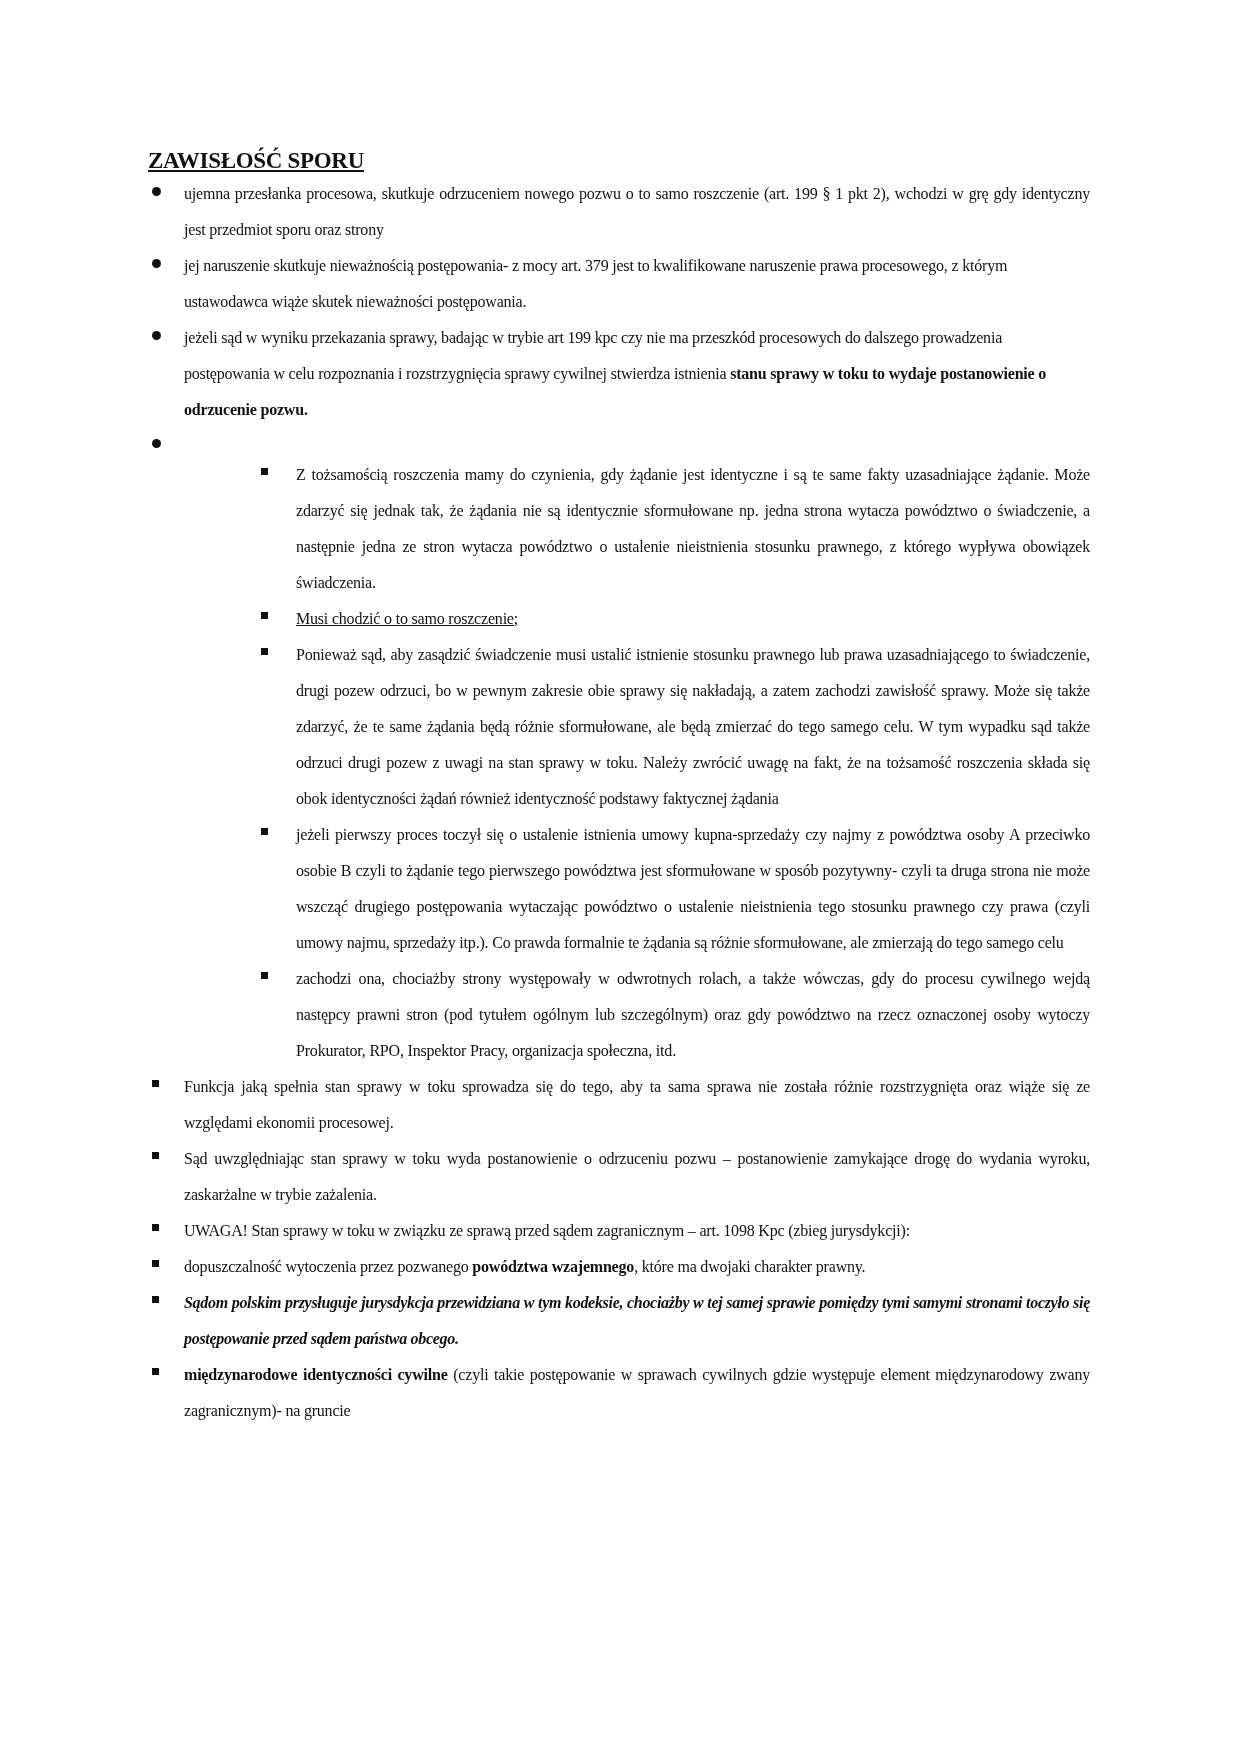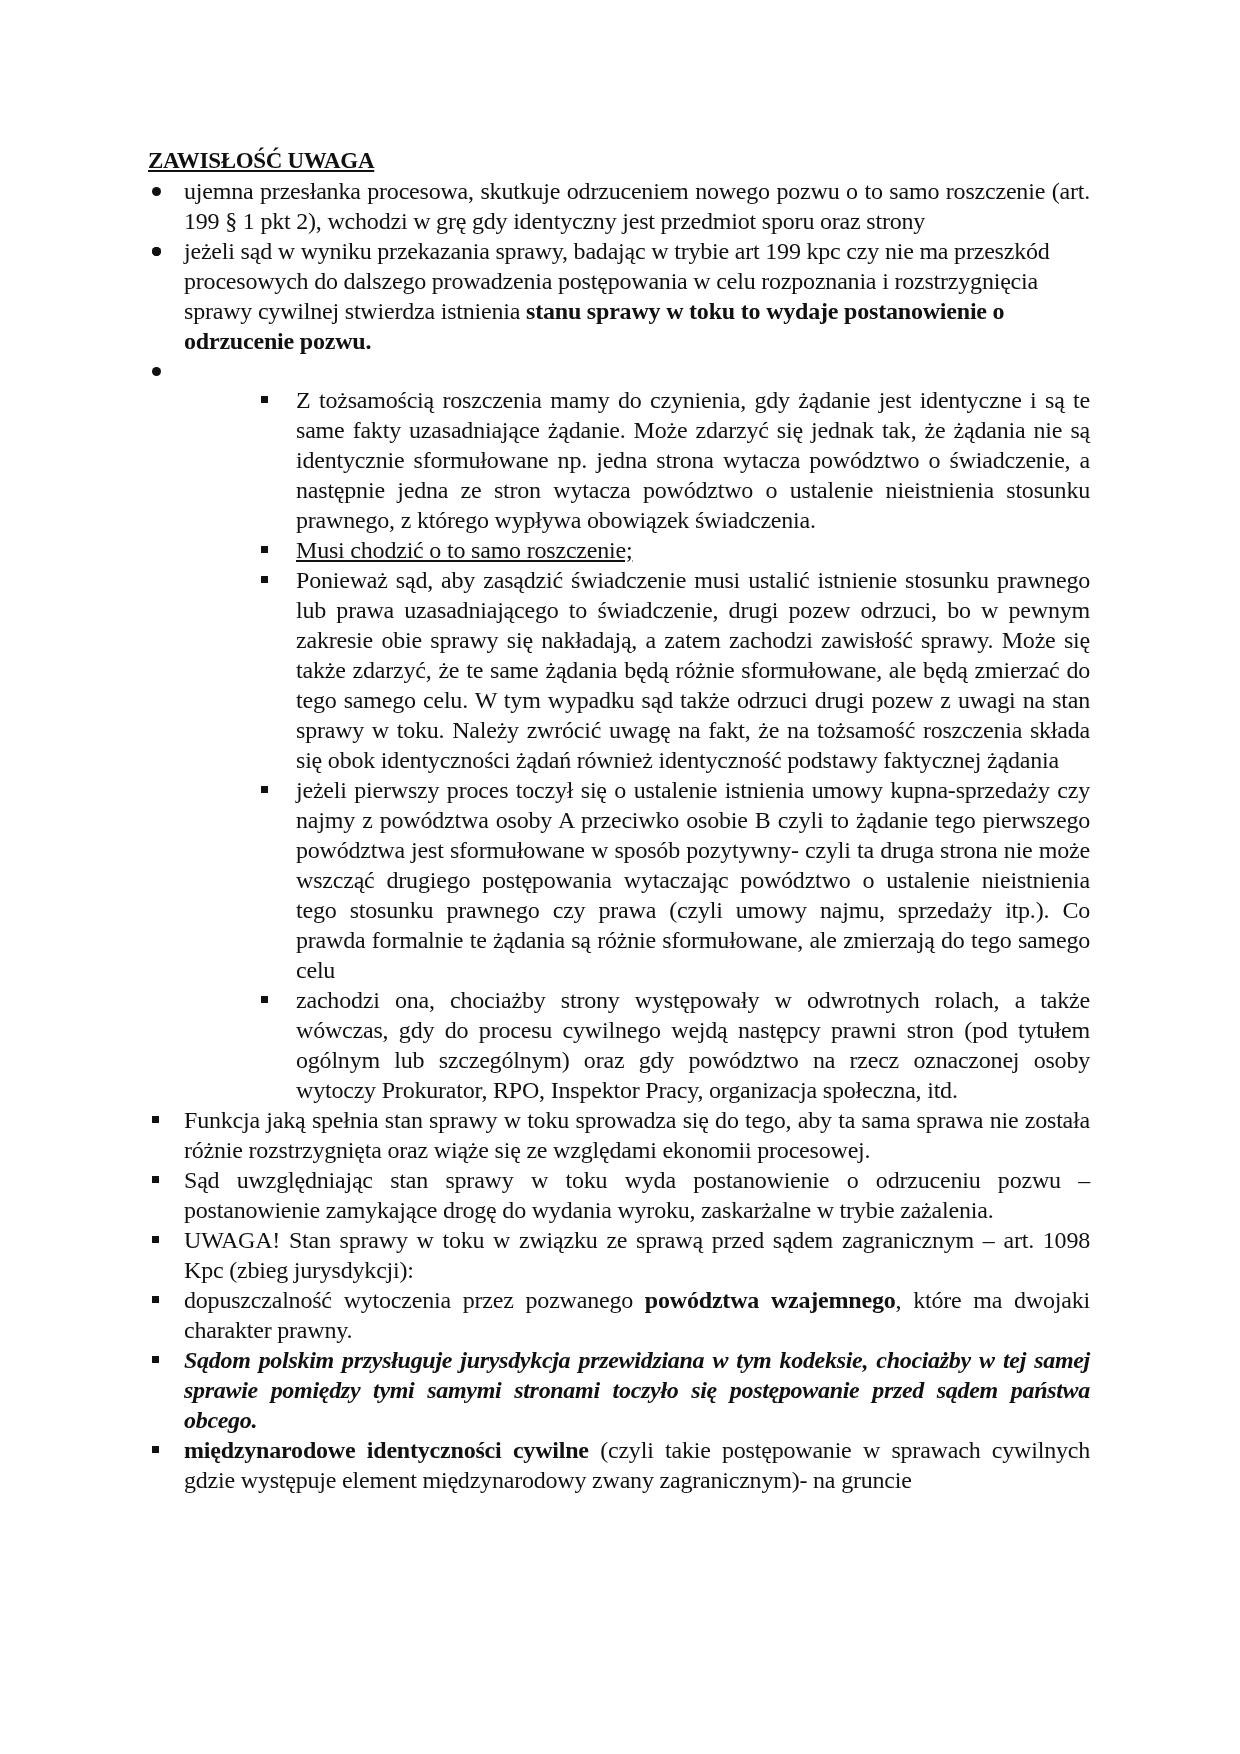--- a/index.html
+++ b/index.html
@@ -1,44 +1,45 @@
 <!DOCTYPE html>
 <html><head>
   <meta charset="utf-8">
   <style>
     html, body { margin: 0; padding: 0; background: #ffffff; }
     body { width: 1240px; height: 1754px; position: relative; overflow: hidden;
       font-family: "Liberation Serif", "DejaVu Serif", serif; color: #111; }
     .page { position: absolute; left: 148px; top: 146px; width: 942px; }
     .title { font-weight: bold; text-decoration: underline; font-size: 23px; line-height: 30px; margin: 0; letter-spacing: -0.3px; }
     ul { margin: 0; padding: 0; list-style: none; }
-    li { position: relative; font-size: 24px; line-height: 30px; letter-spacing: -0.2px; }
+    li { position: relative; font-size: 16px; line-height: 36px; letter-spacing: -0.2px; }
     .l1 { padding-left: 36px; }
     .l1 > .bul { position: absolute; left: 4px; top: 11px; width: 9px; height: 9px; background: #111; border-radius: 50%; }
     .l1 > .sq { position: absolute; left: 4px; top: 11px; width: 7px; height: 7px; background: #111; }
     .l2 { padding-left: 148px; }
     .l2 > .sq { position: absolute; left: 113px; top: 11px; width: 7px; height: 7px; background: #111; }
     .just { text-align: justify; }
     .u { text-decoration: underline; }
     b { font-weight: bold; }
     .ital { font-style: italic; font-weight: bold; letter-spacing: -0.3px; }
   </style>
 </head>
 <body>
 
 <div class="page">
-  <h1 class="title">ZAWISŁOŚĆ UWAGA</h1>
+  <h1 class="title">ZAWISŁOŚĆ SPORU</h1>
 
   <ul>
     <li class="l1 just">
       <span class="bul"></span>
       <span>ujemna przesłanka procesowa, skutkuje odrzuceniem nowego pozwu o to samo roszczenie (art. 199 § 1 pkt 2), wchodzi w grę gdy identyczny jest przedmiot sporu oraz strony</span>
     </li>
     <li class="l1">
       <span class="bul"></span>
+      <span>jej naruszenie skutkuje nieważnością postępowania- z mocy art. 379 jest to kwalifikowane naruszenie prawa procesowego, z którym ustawodawca wiąże skutek nieważności postępowania.</span>
     </li>
     <li class="l1">
       <span class="bul"></span>
       <span>jeżeli sąd w wyniku przekazania sprawy, badając w trybie art 199 kpc czy nie ma przeszkód procesowych do dalszego prowadzenia postępowania w celu rozpoznania i rozstrzygnięcia sprawy cywilnej stwierdza istnienia </span><b>stanu sprawy w toku to wydaje postanowienie o odrzucenie pozwu.</b>
     </li>
     <li class="l1" style="height:28.5px;">
       <span class="bul"></span>
       <span></span>
     </li>
   </ul>

